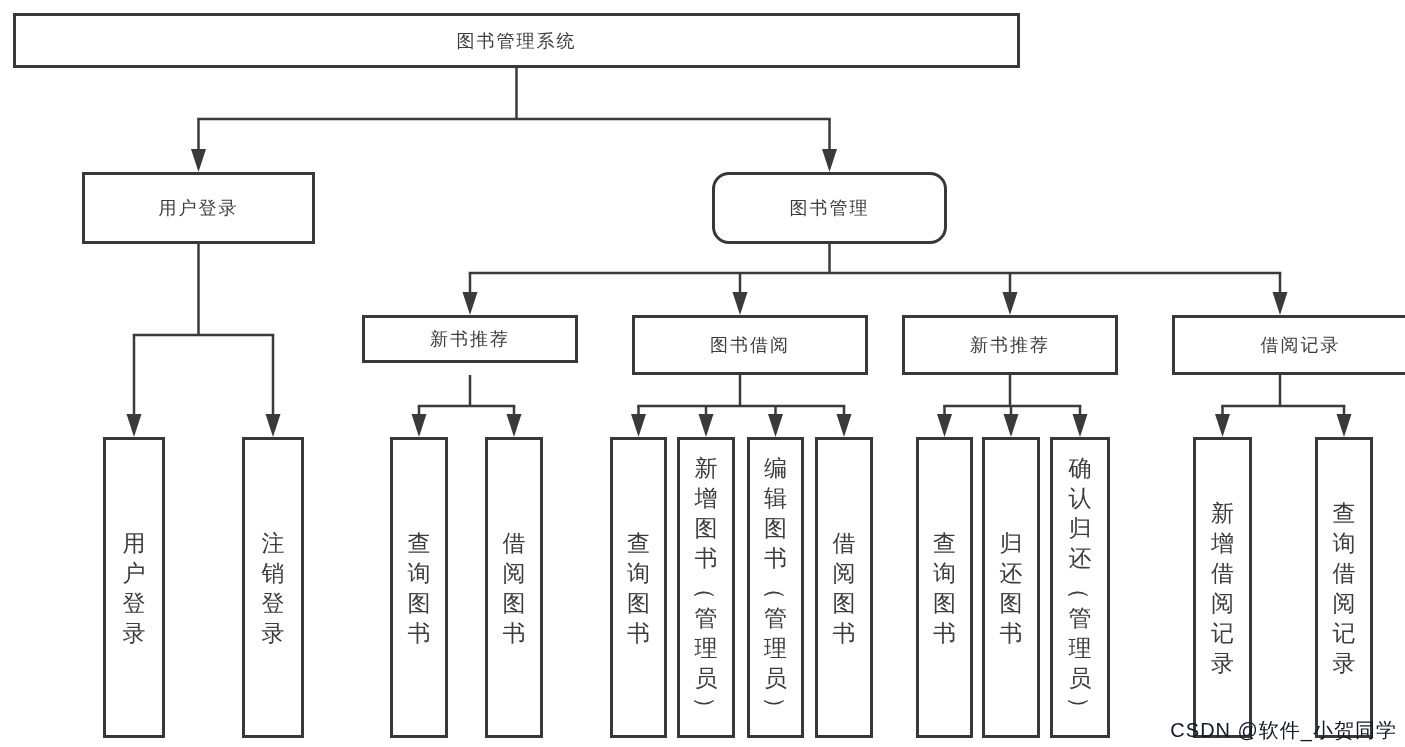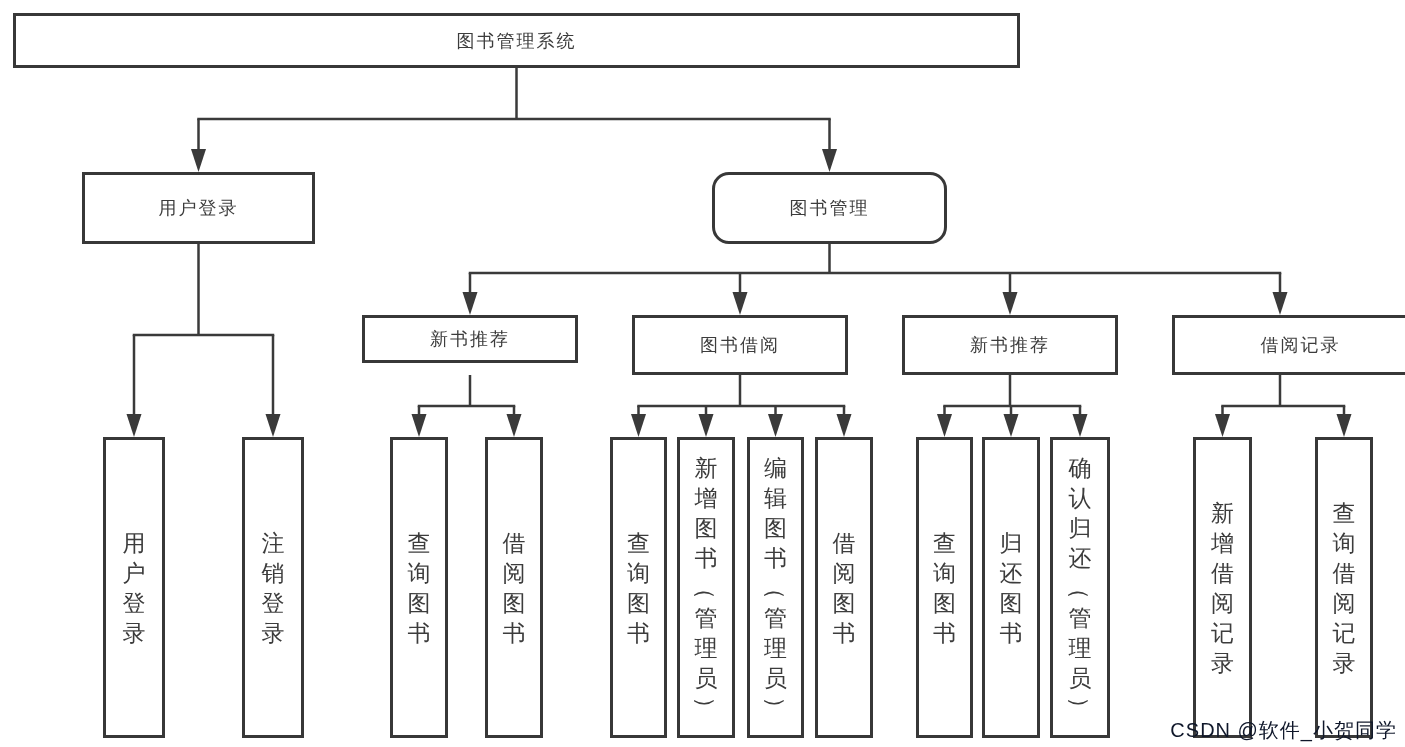--- a/index.html
+++ b/index.html
@@ -121,21 +121,21 @@
       </div>
       <div class="node h" style="left: 82px; top: 172px; width: 233px; height: 72px;">
         <div class="label">用户登录</div>
       </div>
       <div class="node h" style="left: 712px; top: 172px; width: 235px; height: 72px; border-radius: 17px;">
         <div class="label">图书管理</div>
       </div>
       <div class="node h" style="left: 362px; top: 315px; width: 216px; height: 48px;">
         <div class="label">新书推荐</div>
       </div>
-      <div class="node h" style="left: 632px; top: 315px; width: 216px; height: 60px;">
+      <div class="node h" style="left: 632px; top: 315px; width: 236px; height: 60px;">
         <div class="label">图书借阅</div>
       </div>
       <div class="node h" style="left: 902px; top: 315px; width: 216px; height: 60px;">
         <div class="label">新书推荐</div>
       </div>
       <div class="node h" style="left: 1172px; top: 315px; width: 257px; height: 60px;">
         <div class="label">借阅记录</div>
       </div>
       <div class="node v" style="left: 103px; top: 437px; width: 62px; height: 301px;">
         <div class="vchars">

